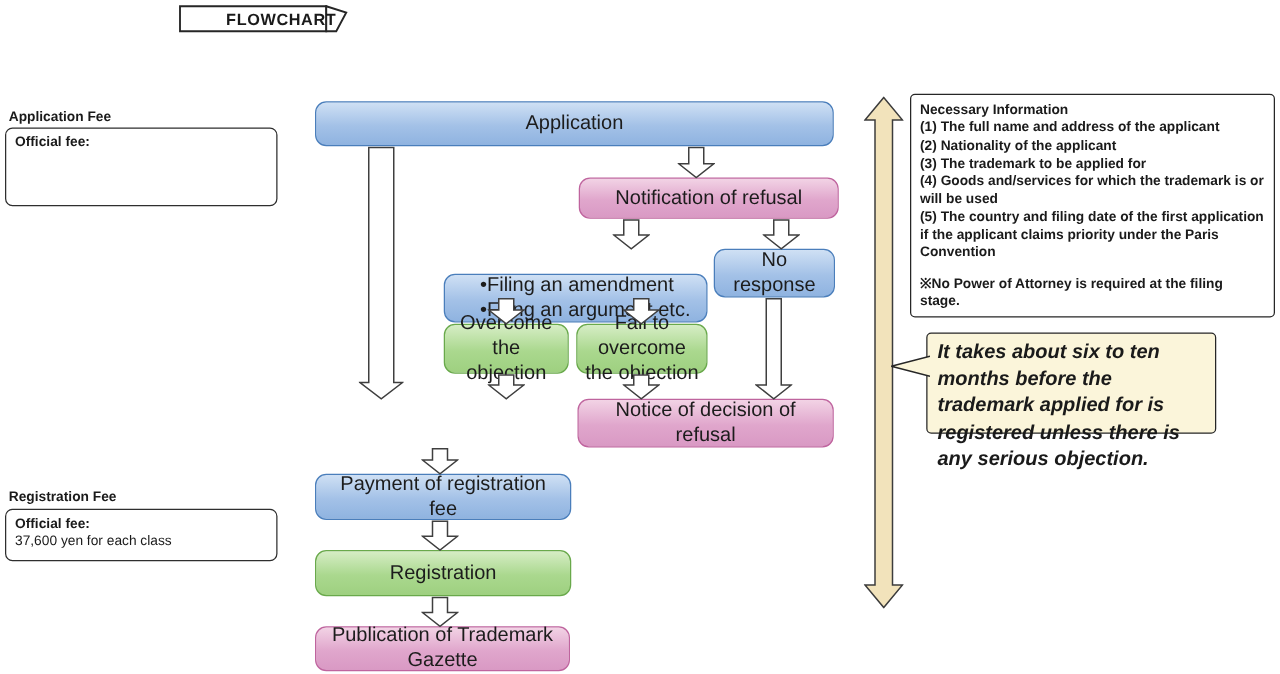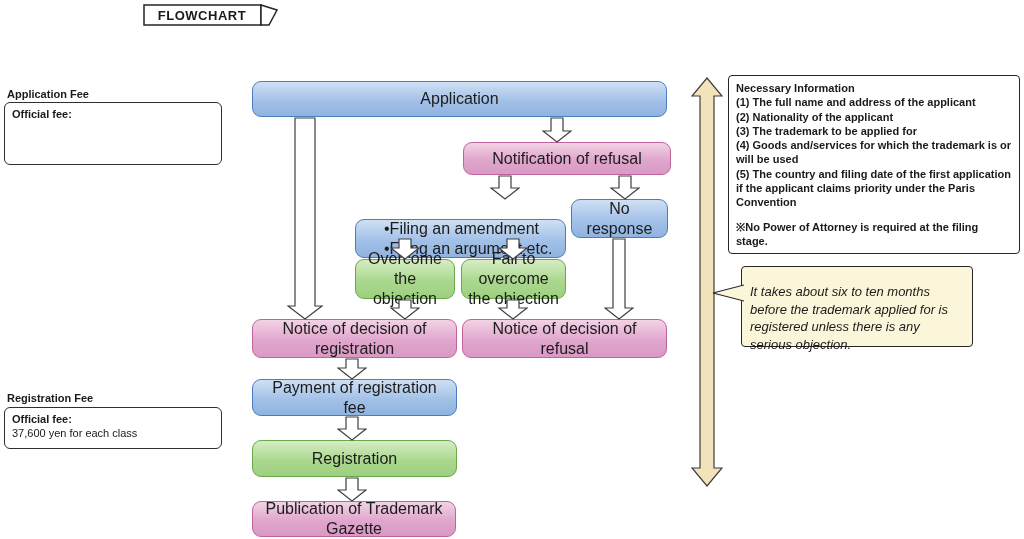--- a/index.html
+++ b/index.html
@@ -34,31 +34,31 @@
   .fee-box .fee-head { font-weight:bold; }
   .info-box {
     position:absolute; box-sizing:border-box; background:#ffffff;
     border:1.5px solid #262626; border-radius:4px;
     font-size:11px; font-weight:bold; line-height:1.3; padding:5px 7px;
   }
   .info-box .info-note { margin-top:10px; }
   .callout {
     position:absolute; box-sizing:border-box; background:#fbf5da;
     border:1.2px solid #262626; border-radius:4px; z-index:2;
-    font-size:13px; font-style:italic; font-weight:normal; line-height:1.35;
-    padding:16px 8px;
+    font-size:16px; font-style:italic; font-weight:bold; line-height:1.35;
+    padding:4px 8px;
   }
   .callout-tail { position:absolute; z-index:3; }
   
   .banner { position:absolute; left:143px; top:2px; width:140px; height:26px; }
   .banner svg { position:absolute; left:0; top:0; }
   .banner .banner-text {
     position:absolute; left:0; top:3px; width:118px; height:20px;
     display:flex; align-items:center; justify-content:center;
-    font-size:13px; font-weight:bold; letter-spacing:0.5px;
+    font-size:13px; font-weight:bold; letter-spacing:0.5px;padding-left:23px;
   }
 </style>
 </head>
 <body>
 
 <div id="canvas">
 
   <div class="banner">
     <svg width="140" height="26" viewBox="0 0 140 26">
       <polygon points="1,3 118,3 118,23 1,23" fill="#ffffff" stroke="#262626" stroke-width="1.5"></polygon>
@@ -78,21 +78,20 @@
     <div>37,600 yen for each class</div>
   </div>
 
   <div class="node blue" style="left:252px; top:81px;  width:415px; height:36px;">Application</div>
   <div class="node pink" style="left:463px; top:142px; width:208px; height:33px;">Notification of refusal</div>
   <div class="node blue filing pre" style="left:355px; top:199px; width:211px; height:39px;">•Filing an amendment
 •Filing an argument etc.</div>
   <div class="node blue" style="left:571px; top:199px; width:97px;  height:39px;">No response</div>
   <div class="node green" style="left:355px; top:259px; width:100px; height:40px;">Overcome the objection</div>
   <div class="node green" style="left:461px; top:259px; width:105px; height:40px;">Fail to overcome the objection</div>
-  <div class="node pink" style="left:252px; top:319px; width:205px; height:39px;">Notice of decision of registration</div>
   <div class="node pink" style="left:462px; top:319px; width:205px; height:39px;">Notice of decision of refusal</div>
   <div class="node blue" style="left:252px; top:379px; width:205px; height:37px;">Payment of registration fee</div>
   <div class="node green" style="left:252px; top:440px; width:205px; height:37px;">Registration</div>
   <div class="node pink" style="left:252px; top:501px; width:204px; height:36px;">Publication of Trademark Gazette</div>
 
   <div class="block-arrow" style="left:542px; top:117px; width:30px; height:26px;"><svg width="30" height="26" viewBox="0 0 30 26">
         <polygon points="9,1 21,1 21,14 29,14 15,25 1,14 9,14" fill="#ffffff" stroke="#3f3f3f" stroke-width="1.2"></polygon>
       </svg></div>
   <div class="block-arrow" style="left:287px; top:117px; width:36px; height:203px;"><svg width="36" height="203" viewBox="0 0 36 203">
         <polygon points="8,1 28,1 28,189 35,189 18,202 1,189 8,189" fill="#ffffff" stroke="#3f3f3f" stroke-width="1.2"></polygon>

